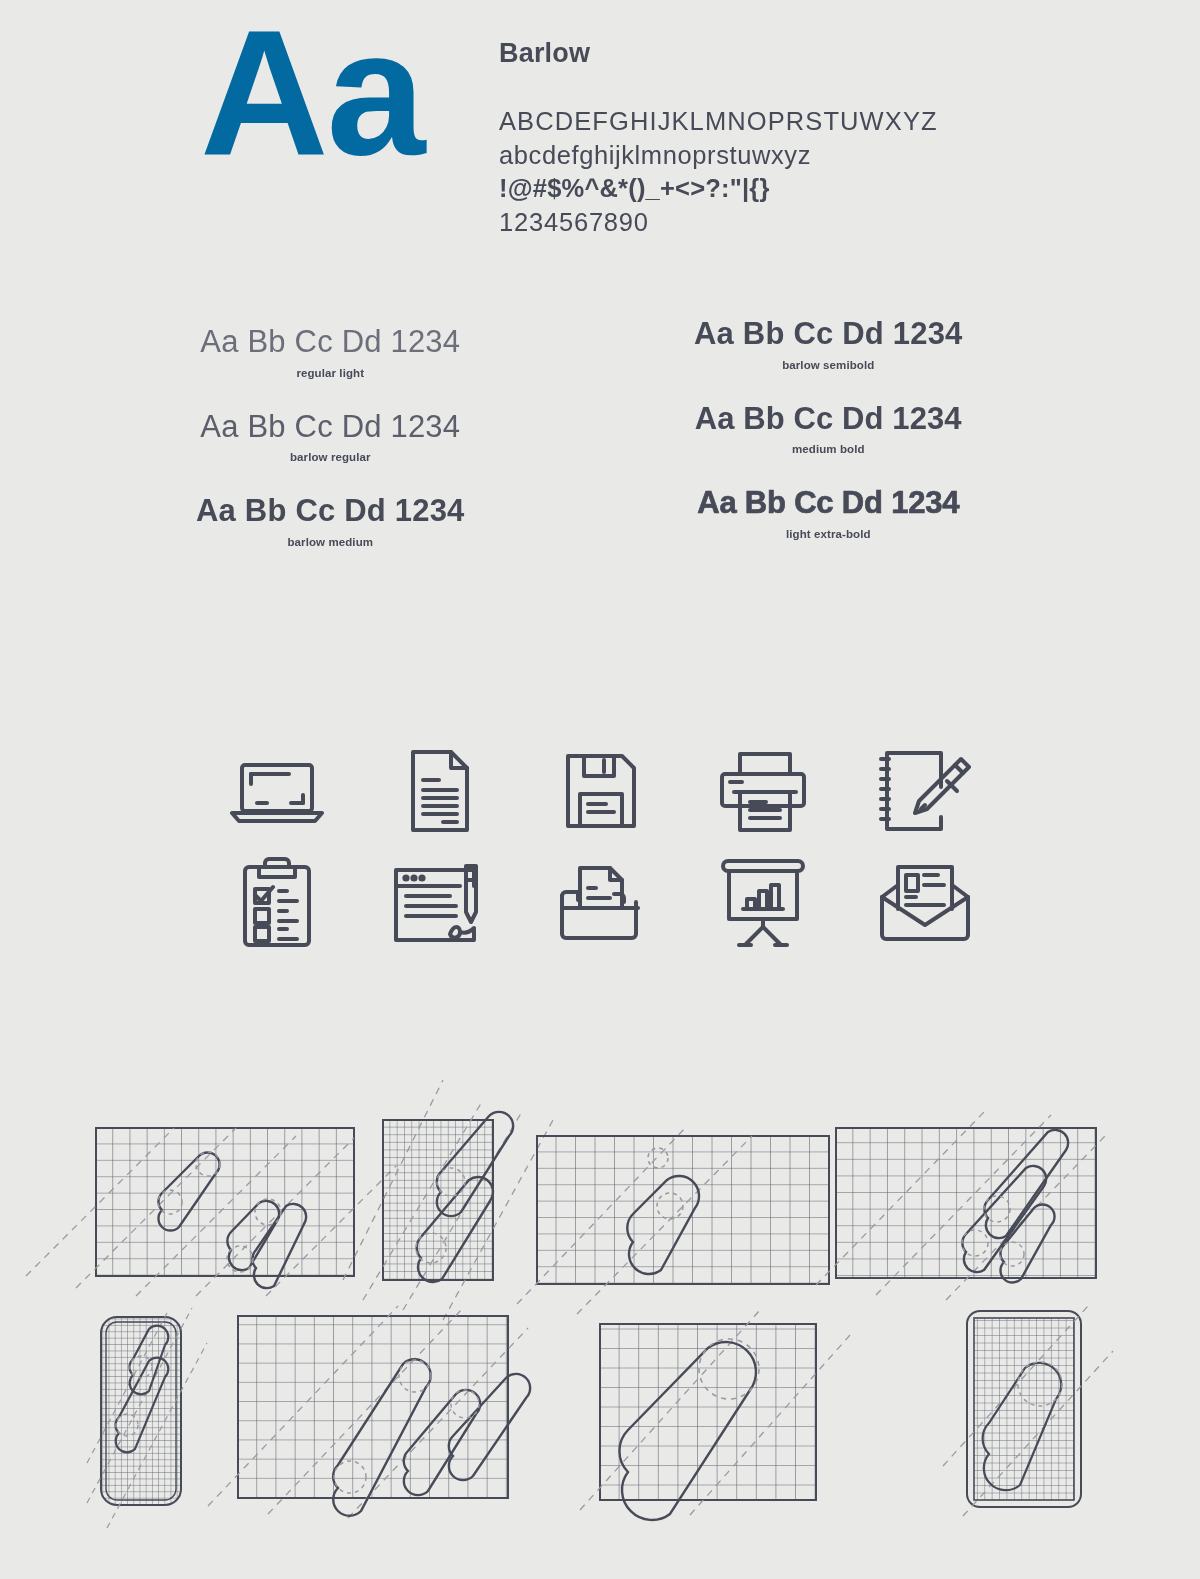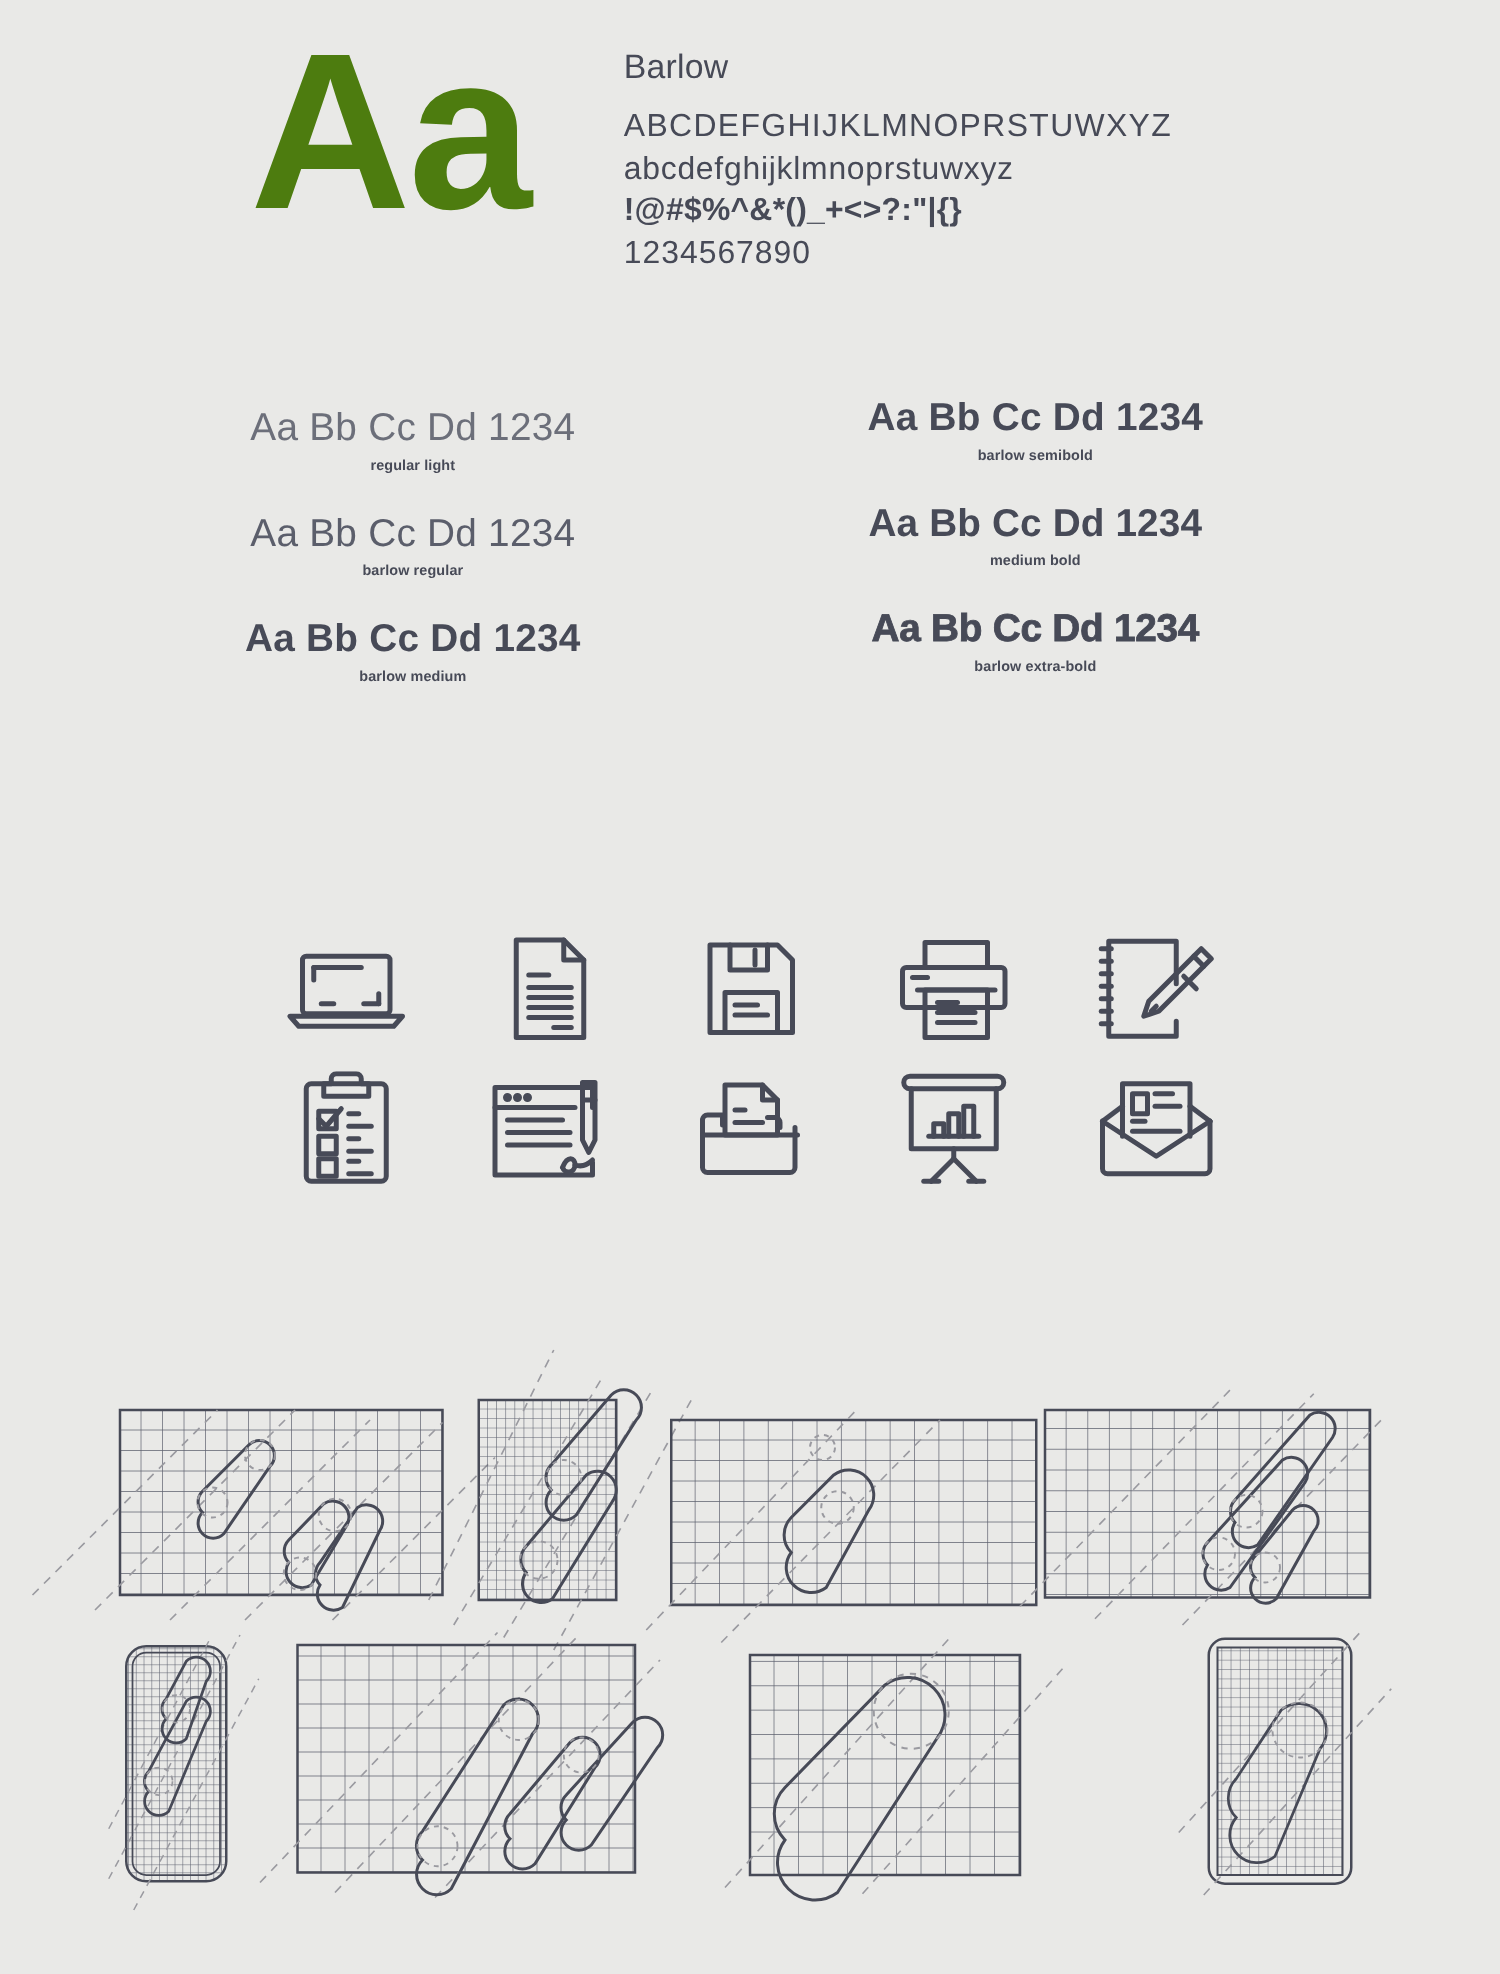--- a/index.html
+++ b/index.html
@@ -15,37 +15,37 @@
   }
 
   
   .type-hero {
     position: absolute;
     left: 0; top: 0;
     width: 1200px; height: 300px;
   }
   .hero-glyph {
     position: absolute;
-    left: 200px; top: 16px;
+    left: 200px; top: 4px;
     font-size: 178px;
     font-weight: 700;
     letter-spacing: -2px;
     line-height: 1;
-    color: #4d7c0f;
+    color: #0369a1;
   }
   .hero-specimen {
     position: absolute;
     left: 499px; top: 38px;
     width: 560px;
   }
   .font-name {
     font-size: 27px;
-    font-weight: 400;
+    font-weight: 700;
     letter-spacing: 0.2px;
-    margin-bottom: 16px;
+    margin-bottom: 36px;
   }
   .charset-line {
     font-size: 25.5px;
     font-weight: 400;
     letter-spacing: 1.1px;
     line-height: 1.32;
     white-space: nowrap;
   }
   .charset-line.lower { letter-spacing: 0.6px; }
   .charset-line.symbols { letter-spacing: 0.2px; font-weight: 700; }
@@ -137,21 +137,21 @@
     <div class="weight-row">
       <div class="weight-sample w-semibold">Aa Bb Cc Dd 1234</div>
       <div class="weight-label">barlow semibold</div>
     </div>
     <div class="weight-row">
       <div class="weight-sample w-bold">Aa Bb Cc Dd 1234</div>
       <div class="weight-label">medium bold</div>
     </div>
     <div class="weight-row">
       <div class="weight-sample w-extrabold">Aa Bb Cc Dd 1234</div>
-      <div class="weight-label">barlow extra-bold</div>
+      <div class="weight-label">light extra-bold</div>
     </div>
   </div>
 
 </section>
 
 <section class="icon-grid">
 
   <div class="icon-cell">
     <svg width="100" height="80" viewBox="0 0 100 80" fill="none" stroke="#474a57" stroke-width="4" stroke-linecap="round" stroke-linejoin="round">
       <rect x="15" y="14" width="70" height="46" rx="3"></rect>

